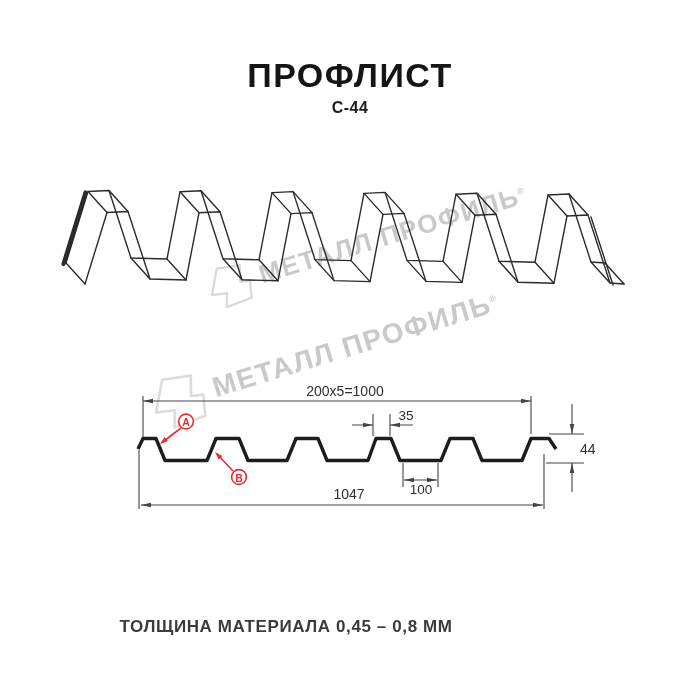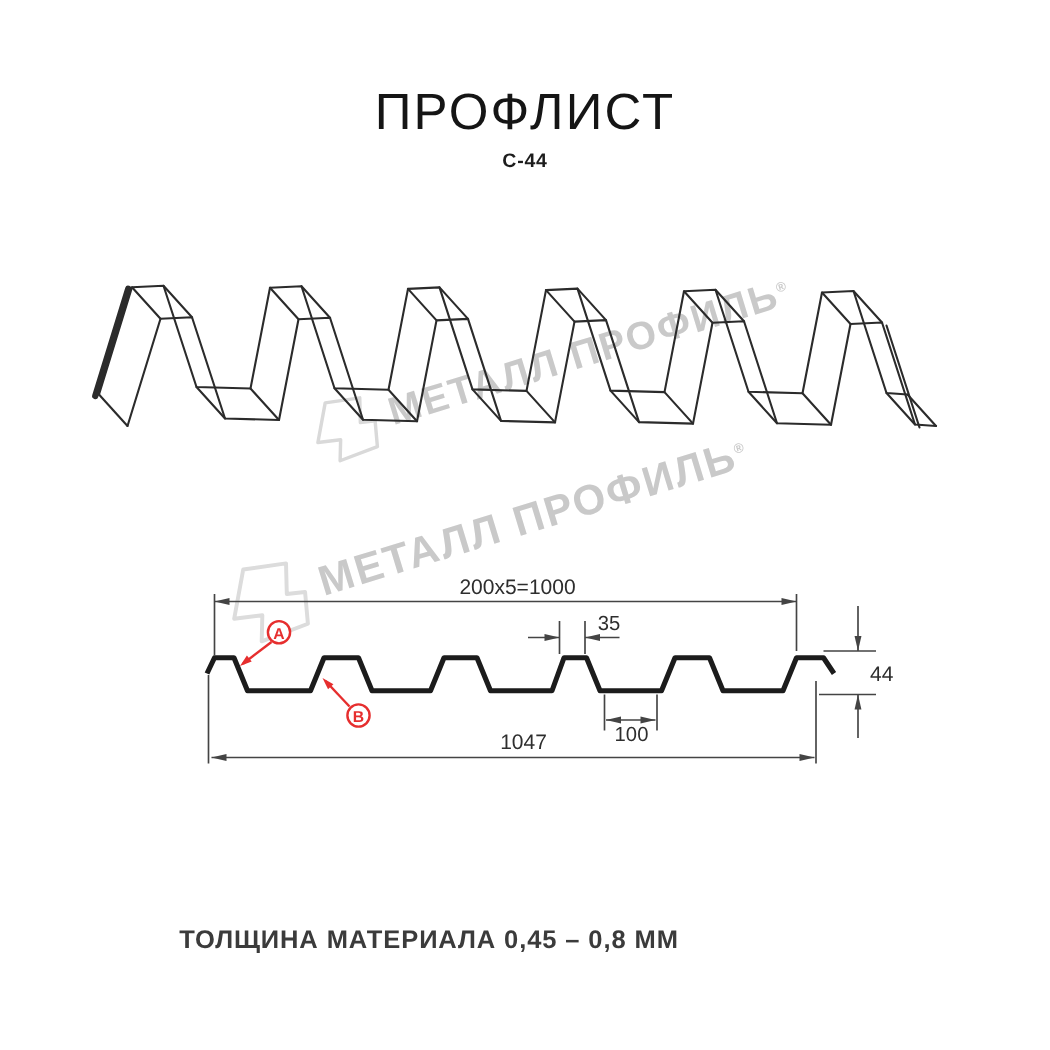--- a/index.html
+++ b/index.html
@@ -2,25 +2,25 @@
 <html><head>
 <meta charset="utf-8">
 <style>
   html,body{margin:0;padding:0;background:#ffffff;}
   .stage{
     position:relative;width:700px;height:700px;background:#fff;overflow:hidden;
     font-family:"Liberation Sans", sans-serif;
   }
   .title{
     position:absolute;left:0;top:56px;width:700px;text-align:center;
-    font-size:34px;font-weight:400;letter-spacing:1.5px;color:#151515;
+    font-size:34px;font-weight:700;letter-spacing:1.5px;color:#151515;
   }
   .model{
     position:absolute;left:0;top:99px;width:700px;text-align:center;
-    font-size:13px;font-weight:700;letter-spacing:.5px;color:#1d1d1d;
+    font-size:16px;font-weight:700;letter-spacing:.5px;color:#1d1d1d;
   }
   .footer-note{
     position:absolute;left:0;top:617px;width:572px;text-align:center;
     font-size:17px;font-weight:700;letter-spacing:.6px;color:#3b3b3b;
   }
   .wm{
     position:absolute;display:flex;align-items:center;gap:9px;
     transform-origin:left center;transform:rotate(-17deg);
     color:#c9c9c9;font-weight:700;white-space:nowrap;
   }

